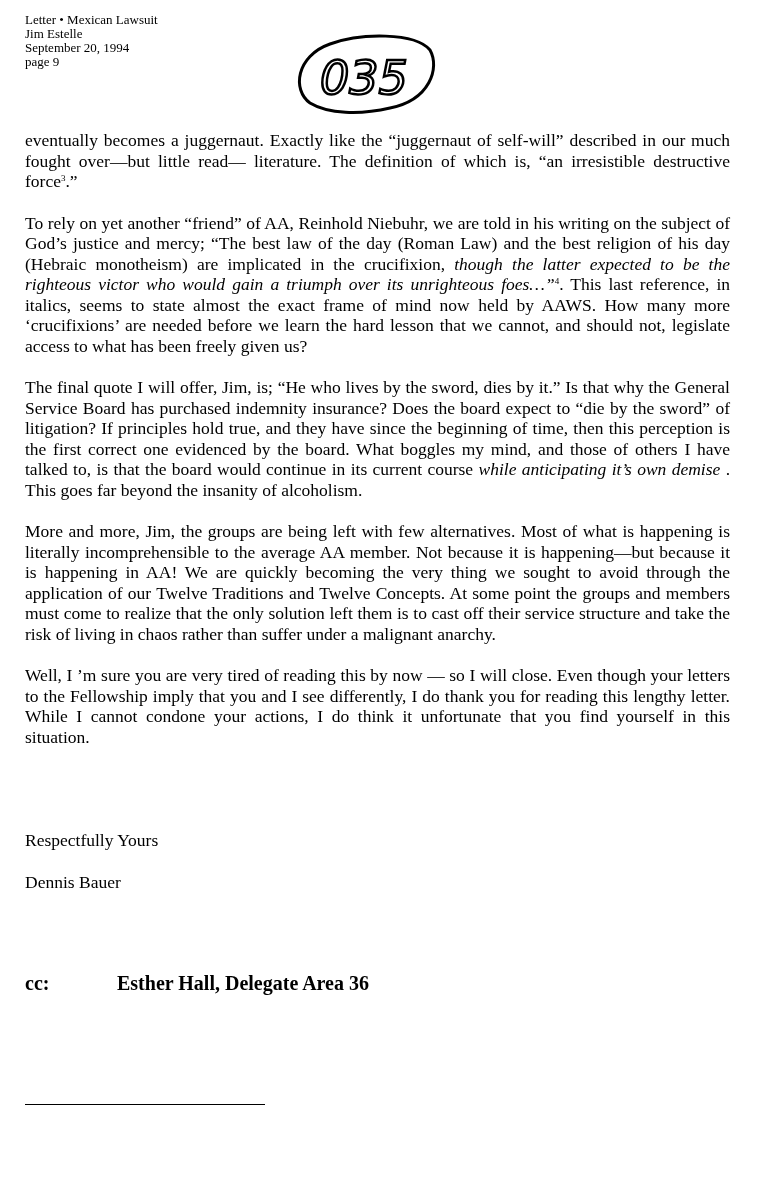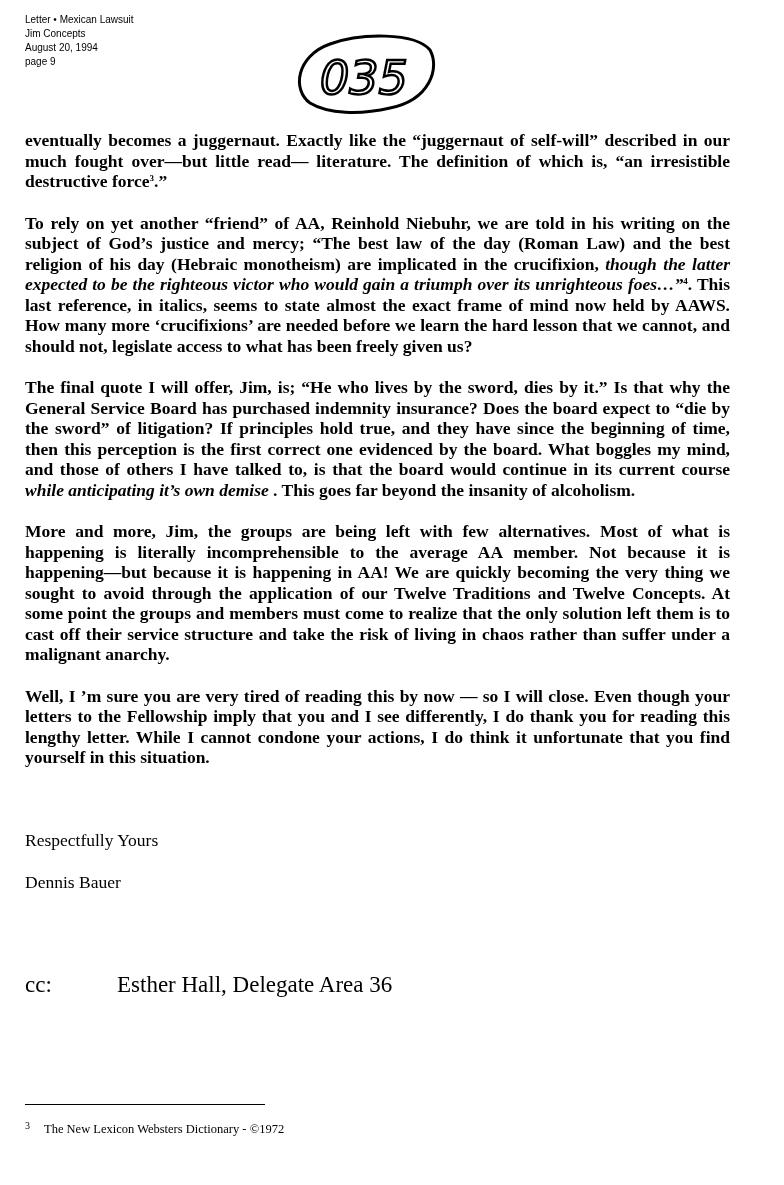--- a/index.html
+++ b/index.html
@@ -2,45 +2,45 @@
 <html><head>
 <meta charset="utf-8">
 <style>
   html, body { margin: 0; padding: 0; background: #ffffff; }
   body {
     width: 784px; height: 1185px; position: relative; overflow: hidden;
     font-family: "Liberation Serif", "DejaVu Serif", serif; color: #000;
   }
   .header {
     position: absolute; left: 25px; top: 13px;
-    font-family: Liberation Sans, sans-serif; font-size: 10px; line-height: 14px;
+    font-family: Liberation Serif, serif; font-size: 13px; line-height: 14px;
   }
   .stamp { position: absolute; left: 290px; top: 28px; width: 150px; height: 90px; }
   .body-text {
     position: absolute; left: 25px; top: 130px; width: 722px;
     font-size: 17.5px; line-height: 20.5px; text-align: justify;
   }
-  .body-text p { margin: 0 17px 21px 0; font-weight: bold; }
+  .body-text p { margin: 0 17px 21px 0; }
   .body-text i { font-style: italic; }
   sup { font-size: 9px; vertical-align: 6px; line-height: 0; }
   .closing { position: absolute; left: 25px; top: 830px; font-size: 17.5px; }
   .signature { position: absolute; left: 25px; top: 872px; font-size: 17.5px; line-height: 21px; text-align: center; }
-  .cc { position: absolute; left: 25px; top: 972px; font-size: 23px; }
+  .cc { position: absolute; left: 25px; top: 972px; font-size: 20px; font-weight: bold; }
   .cc .cc-label { display: inline-block; width: 92px; }
   .fn-rule { position: absolute; left: 25px; top: 1104px; width: 240px; border-top: 1px solid #000; }
   .footnotes { position: absolute; left: 25px; top: 1117px; font-size: 12.5px; line-height: 17px; }
   .footnotes .fn-num { display: inline-block; width: 19px; font-size: 10px; vertical-align: 4px; }
 </style>
 </head>
 <body>
 
 <div class="header">
   <div>Letter • Mexican Lawsuit</div>
-  <div>Jim Concepts</div>
-  <div>August 20, 1994</div>
+  <div>Jim Estelle</div>
+  <div>September 20, 1994</div>
   <div>page 9</div>
 </div>
 
 <svg class="stamp" viewBox="0 0 150 90">
   <path d="M20 75 C2 62 6 28 40 16 C70 5 125 4 140 22 C150 40 140 72 100 80 C70 87 38 86 20 75 Z" fill="none" stroke="#000" stroke-width="3"></path>
   <text x="30" y="66" font-family="DejaVu Sans, sans-serif" font-size="46" font-style="italic" fill="none" stroke="#000" stroke-width="2.5">035</text>
 </svg>
 
 <div class="body-text">
   <p><span>eventually becomes a juggernaut.  Exactly like the “juggernaut of self-will” described in our much fought over—but little read— literature.  The definition of which is, “an irresistible destructive force</span><sup>3</sup><span>.”</span></p>
@@ -56,14 +56,13 @@
   <div>Dennis Bauer</div>
 </div>
 
 <div class="cc">
   <span class="cc-label">cc:</span><span>Esther Hall, Delegate Area 36</span>
 </div>
 
 <div class="fn-rule"></div>
 
 <div class="footnotes">
-  <div><span class="fn-num">3</span><span>The New Lexicon Websters Dictionary - ©1972</span></div>
 </div>
 
 </body></html>

